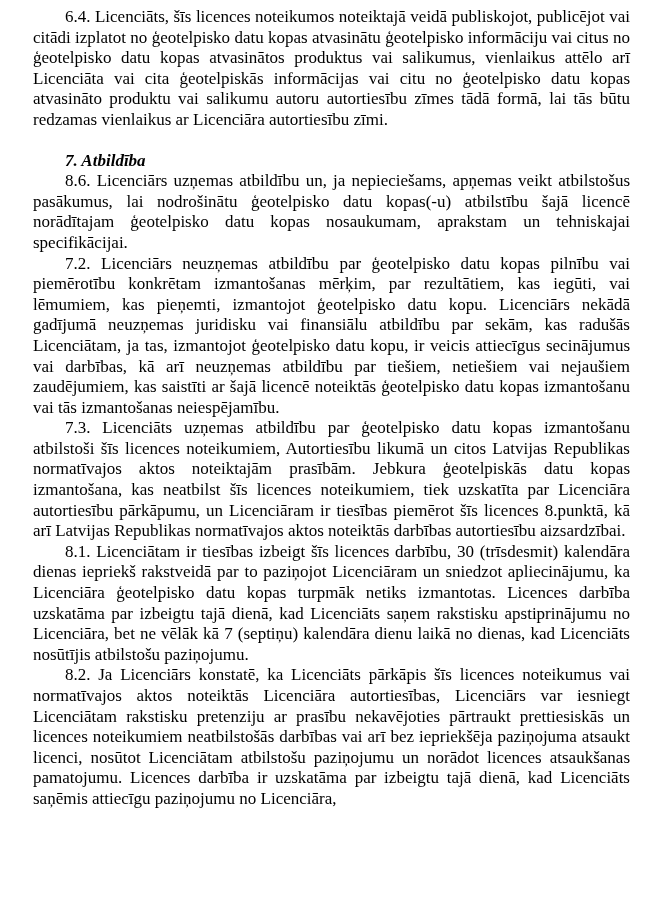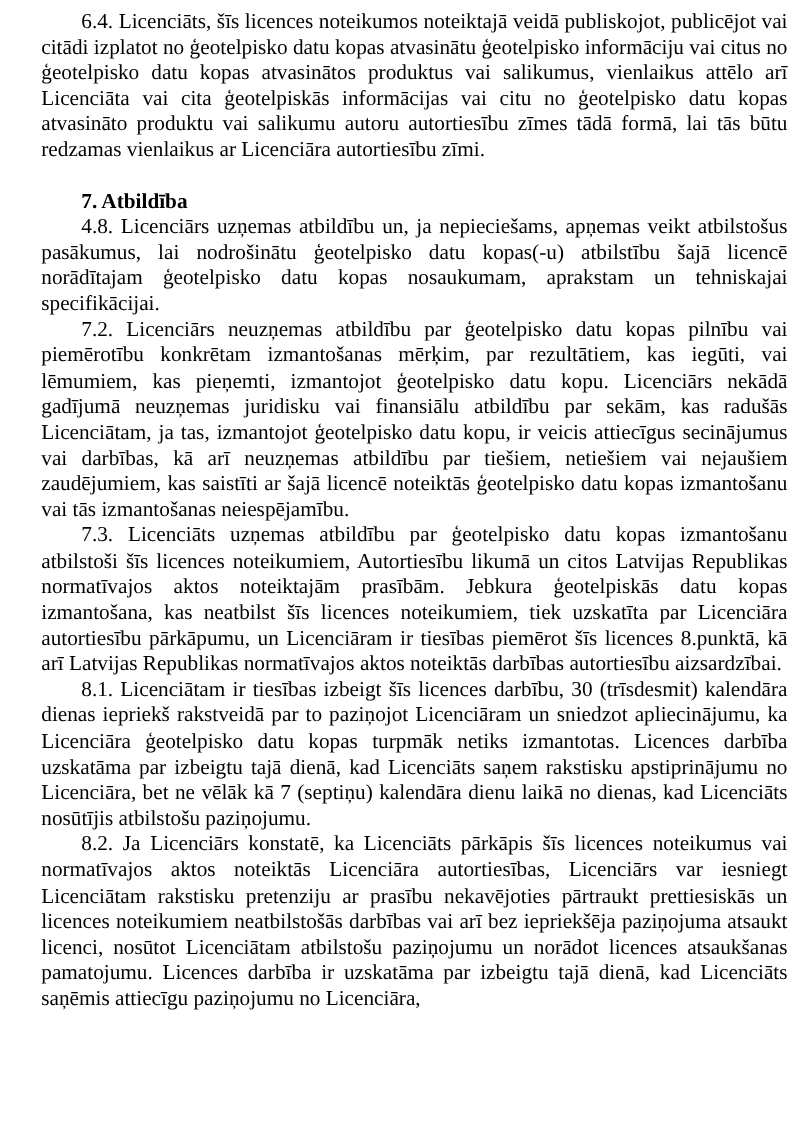--- a/index.html
+++ b/index.html
@@ -29,31 +29,32 @@
     text-indent: 32px;
   }
   .heading {
     margin: 20px 0 0 0;
     padding: 0;
     font-size: 17px;
     line-height: 20.6px;
     font-weight: bold;
     text-indent: 32px;
     text-align: left;
+    font-style: italic;
   }
 </style>
 </head>
 <body>
 
 <div class="page">
   <p class="para">6.4. Licenciāts, šīs licences noteikumos noteiktajā veidā publiskojot, publicējot vai citādi izplatot no ģeotelpisko datu kopas atvasinātu ģeotelpisko informāciju vai citus no ģeotelpisko datu kopas atvasinātos produktus vai salikumus, vienlaikus attēlo arī Licenciāta vai cita ģeotelpiskās informācijas vai citu no ģeotelpisko datu kopas atvasināto produktu vai salikumu autoru autortiesību zīmes tādā formā, lai tās būtu redzamas vienlaikus ar Licenciāra autortiesību zīmi.</p>
 
   <h3 class="heading">7. Atbildība</h3>
 
-  <p class="para">4.8. Licenciārs uzņemas atbildību un, ja nepieciešams, apņemas veikt atbilstošus pasākumus, lai nodrošinātu ģeotelpisko datu kopas(-u) atbilstību šajā licencē norādītajam ģeotelpisko datu kopas nosaukumam, aprakstam un tehniskajai specifikācijai.</p>
+  <p class="para">8.6. Licenciārs uzņemas atbildību un, ja nepieciešams, apņemas veikt atbilstošus pasākumus, lai nodrošinātu ģeotelpisko datu kopas(-u) atbilstību šajā licencē norādītajam ģeotelpisko datu kopas nosaukumam, aprakstam un tehniskajai specifikācijai.</p>
 
   <p class="para">7.2. Licenciārs neuzņemas atbildību par ģeotelpisko datu kopas pilnību vai piemērotību konkrētam izmantošanas mērķim, par rezultātiem, kas iegūti, vai lēmumiem, kas pieņemti, izmantojot ģeotelpisko datu kopu. Licenciārs nekādā gadījumā neuzņemas juridisku vai finansiālu atbildību par sekām, kas radušās Licenciātam, ja tas, izmantojot ģeotelpisko datu kopu, ir veicis attiecīgus secinājumus vai darbības, kā arī neuzņemas atbildību par tiešiem, netiešiem vai nejaušiem zaudējumiem, kas saistīti ar šajā licencē noteiktās ģeotelpisko datu kopas izmantošanu vai tās izmantošanas neiespējamību.</p>
 
   <p class="para">7.3. Licenciāts uzņemas atbildību par ģeotelpisko datu kopas izmantošanu atbilstoši šīs licences noteikumiem, Autortiesību likumā un citos Latvijas Republikas normatīvajos aktos noteiktajām prasībām. Jebkura ģeotelpiskās datu kopas izmantošana, kas neatbilst šīs licences noteikumiem, tiek uzskatīta par Licenciāra autortiesību pārkāpumu, un Licenciāram ir tiesības piemērot šīs licences 8.punktā, kā arī Latvijas Republikas normatīvajos aktos noteiktās darbības autortiesību aizsardzībai.</p>
 
 
   <p class="para">8.1. Licenciātam ir tiesības izbeigt šīs licences darbību, 30 (trīsdesmit) kalendāra dienas iepriekš rakstveidā par to paziņojot Licenciāram un sniedzot apliecinājumu, ka Licenciāra ģeotelpisko datu kopas turpmāk netiks izmantotas. Licences darbība uzskatāma par izbeigtu tajā dienā, kad Licenciāts saņem rakstisku apstiprinājumu no Licenciāra, bet ne vēlāk kā 7 (septiņu) kalendāra dienu laikā no dienas, kad Licenciāts nosūtījis atbilstošu paziņojumu.</p>
 
   <p class="para">8.2. Ja Licenciārs konstatē, ka Licenciāts pārkāpis šīs licences noteikumus vai normatīvajos aktos noteiktās Licenciāra autortiesības, Licenciārs var iesniegt Licenciātam rakstisku pretenziju ar prasību nekavējoties pārtraukt prettiesiskās un licences noteikumiem neatbilstošās darbības vai arī bez iepriekšēja paziņojuma atsaukt licenci, nosūtot Licenciātam atbilstošu paziņojumu un norādot licences atsaukšanas pamatojumu. Licences darbība ir uzskatāma par izbeigtu tajā dienā, kad Licenciāts saņēmis attiecīgu paziņojumu no Licenciāra,</p>
 </div>

